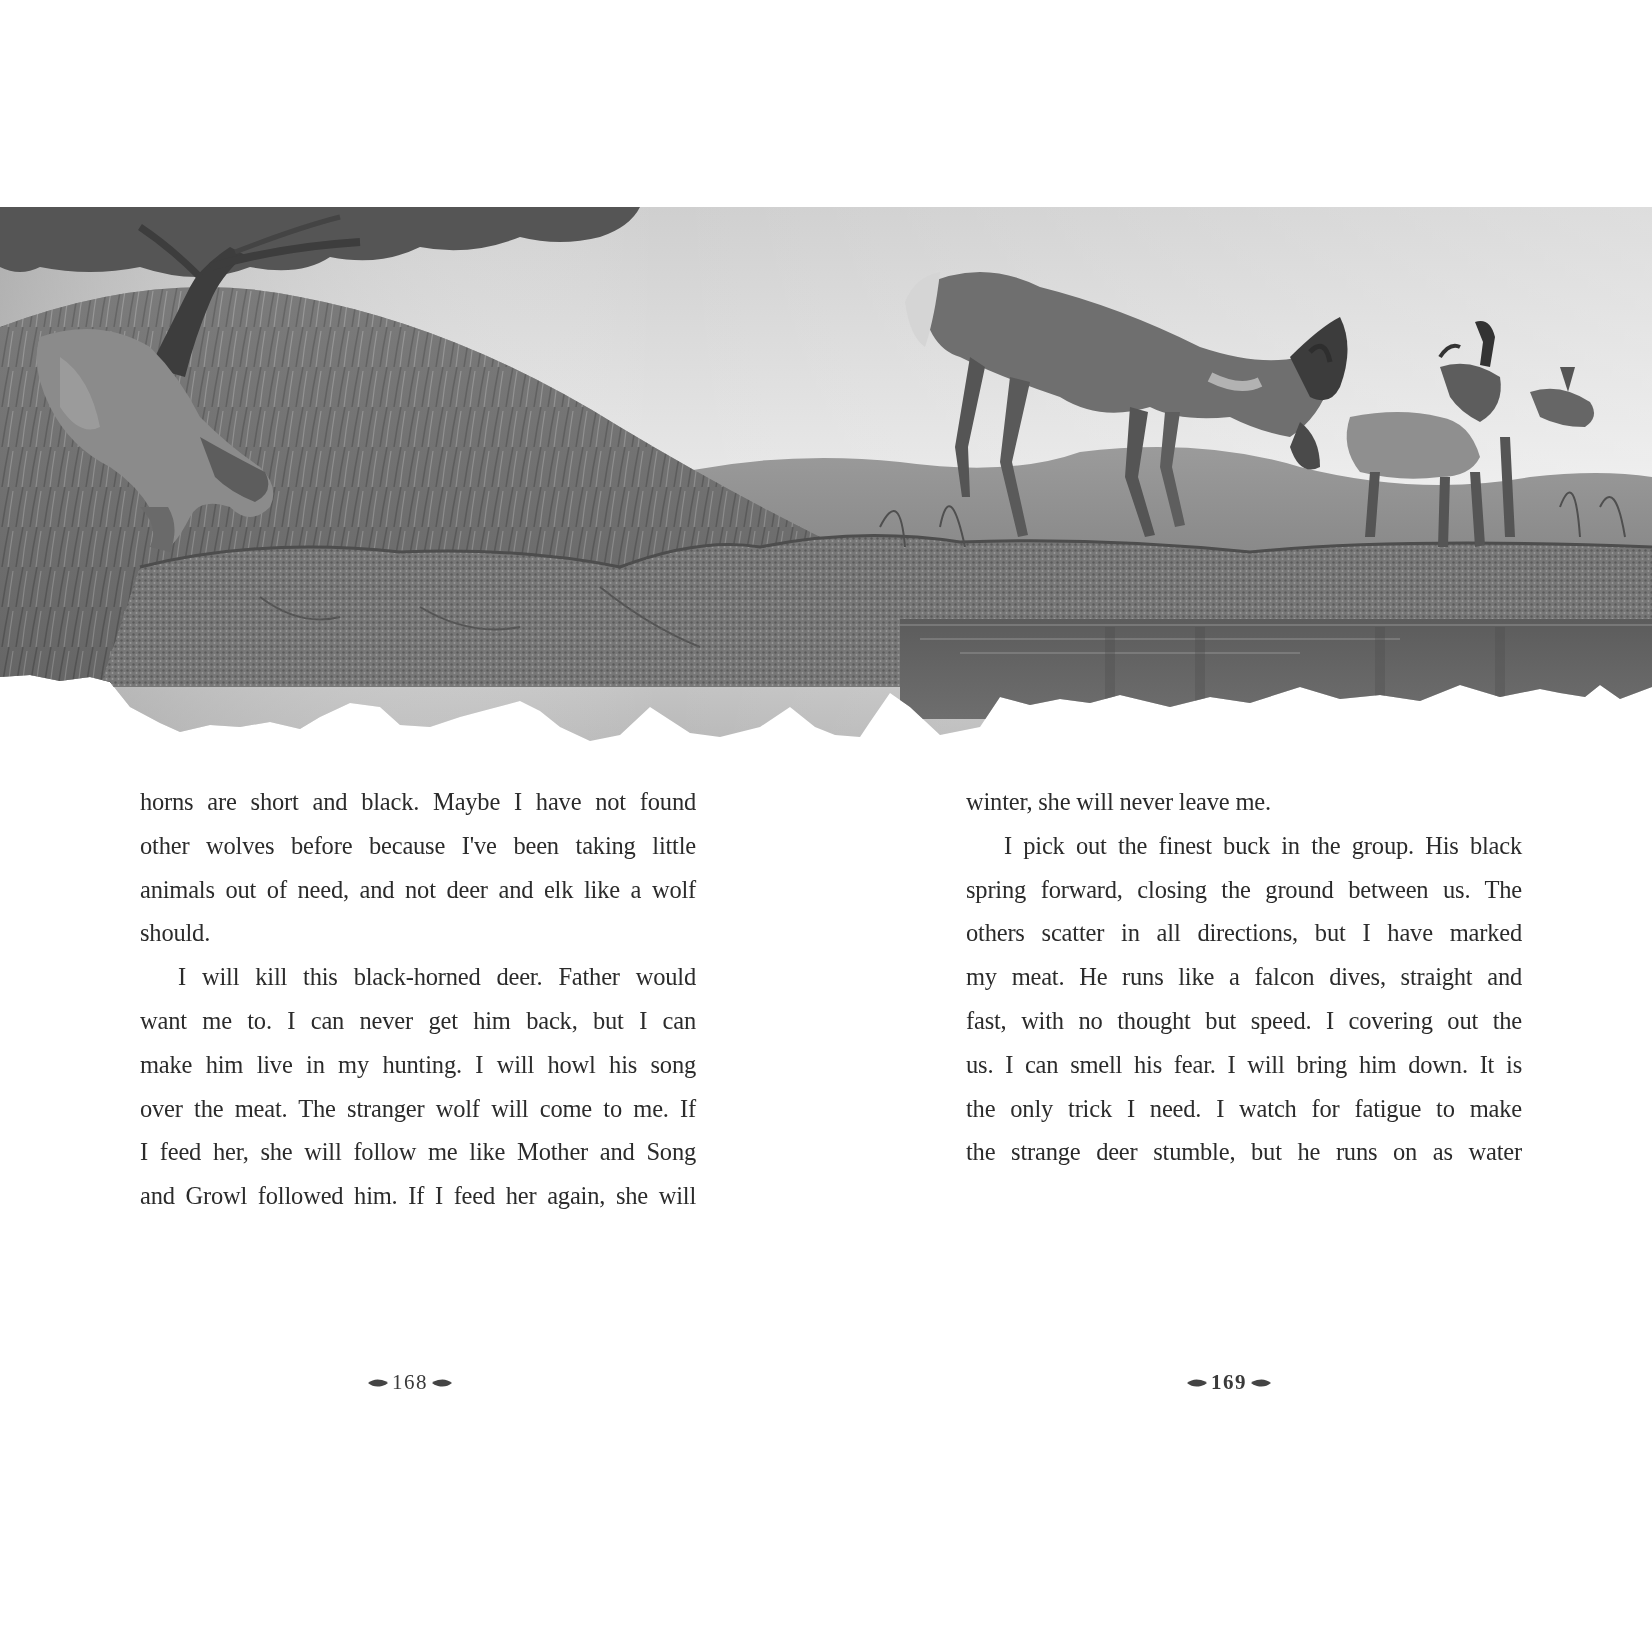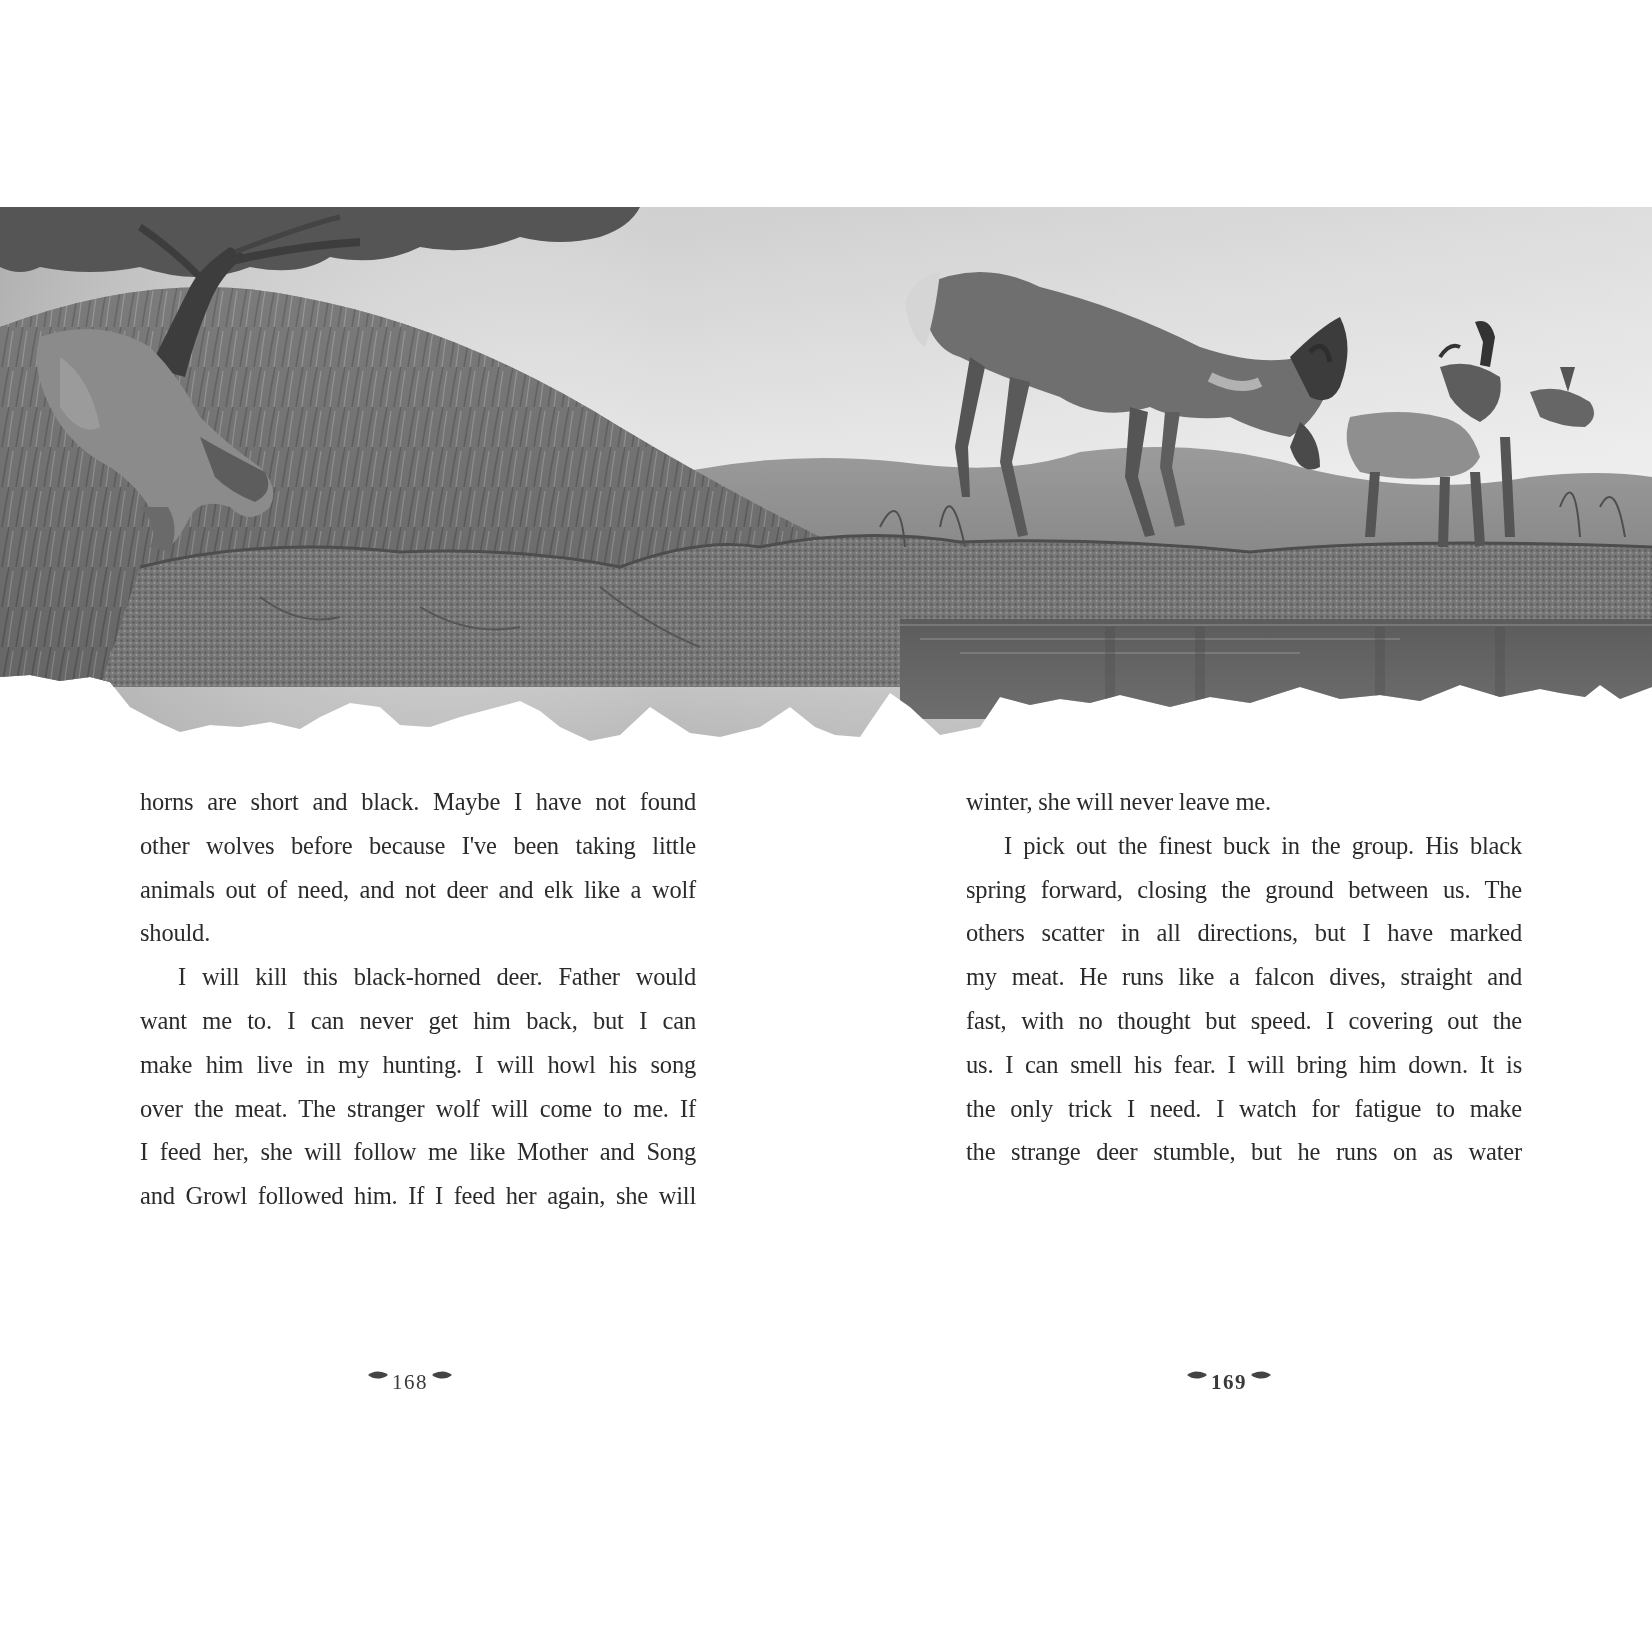--- a/index.html
+++ b/index.html
@@ -7,21 +7,21 @@
   .spread { position: absolute; left: 0; top: 0; width: 1428px; height: 1652px; background: #fff; }
   .illustration { position: absolute; left: 0; top: 207px; width: 1652px; height: 555px; }
   .illustration svg { display: block; width: 1652px; height: 555px; }
   .page { position: absolute; top: 780px; width: 556px; }
   .page.left { left: 140px; }
   .page.right { left: 957px; margin-left: 9px; }
   .para { margin: 0; font-size: 24.5px; line-height: 43.8px; text-align: justify; letter-spacing: -0.2px; color: #2b2b2b; }
   .para .line { display: block; text-align: justify; text-align-last: justify; white-space: nowrap; }
   .para .line.last { text-align-last: left; }
   .para .line.indent { text-indent: 38px; font-family: Liberation Serif, serif; }
-  .folio { position: absolute; top: 1370px; font-size: 21px; color: #3a3a3a; letter-spacing: 1.5px; display: flex; gap: 4px; }
+  .folio { position: absolute; top: 1370px; font-size: 21px; color: #3a3a3a; letter-spacing: 1.5px; display: flex; align-items: center; gap: 4px; }
   .folio.left { left: 368px; }
   .folio.right { left: 1187px; font-weight: bold; }
   .orn { display: inline-block; width: 20px; height: 10px; }
 </style>
 </head>
 <body>
 
 <div class="spread">
 
   <div class="illustration">

